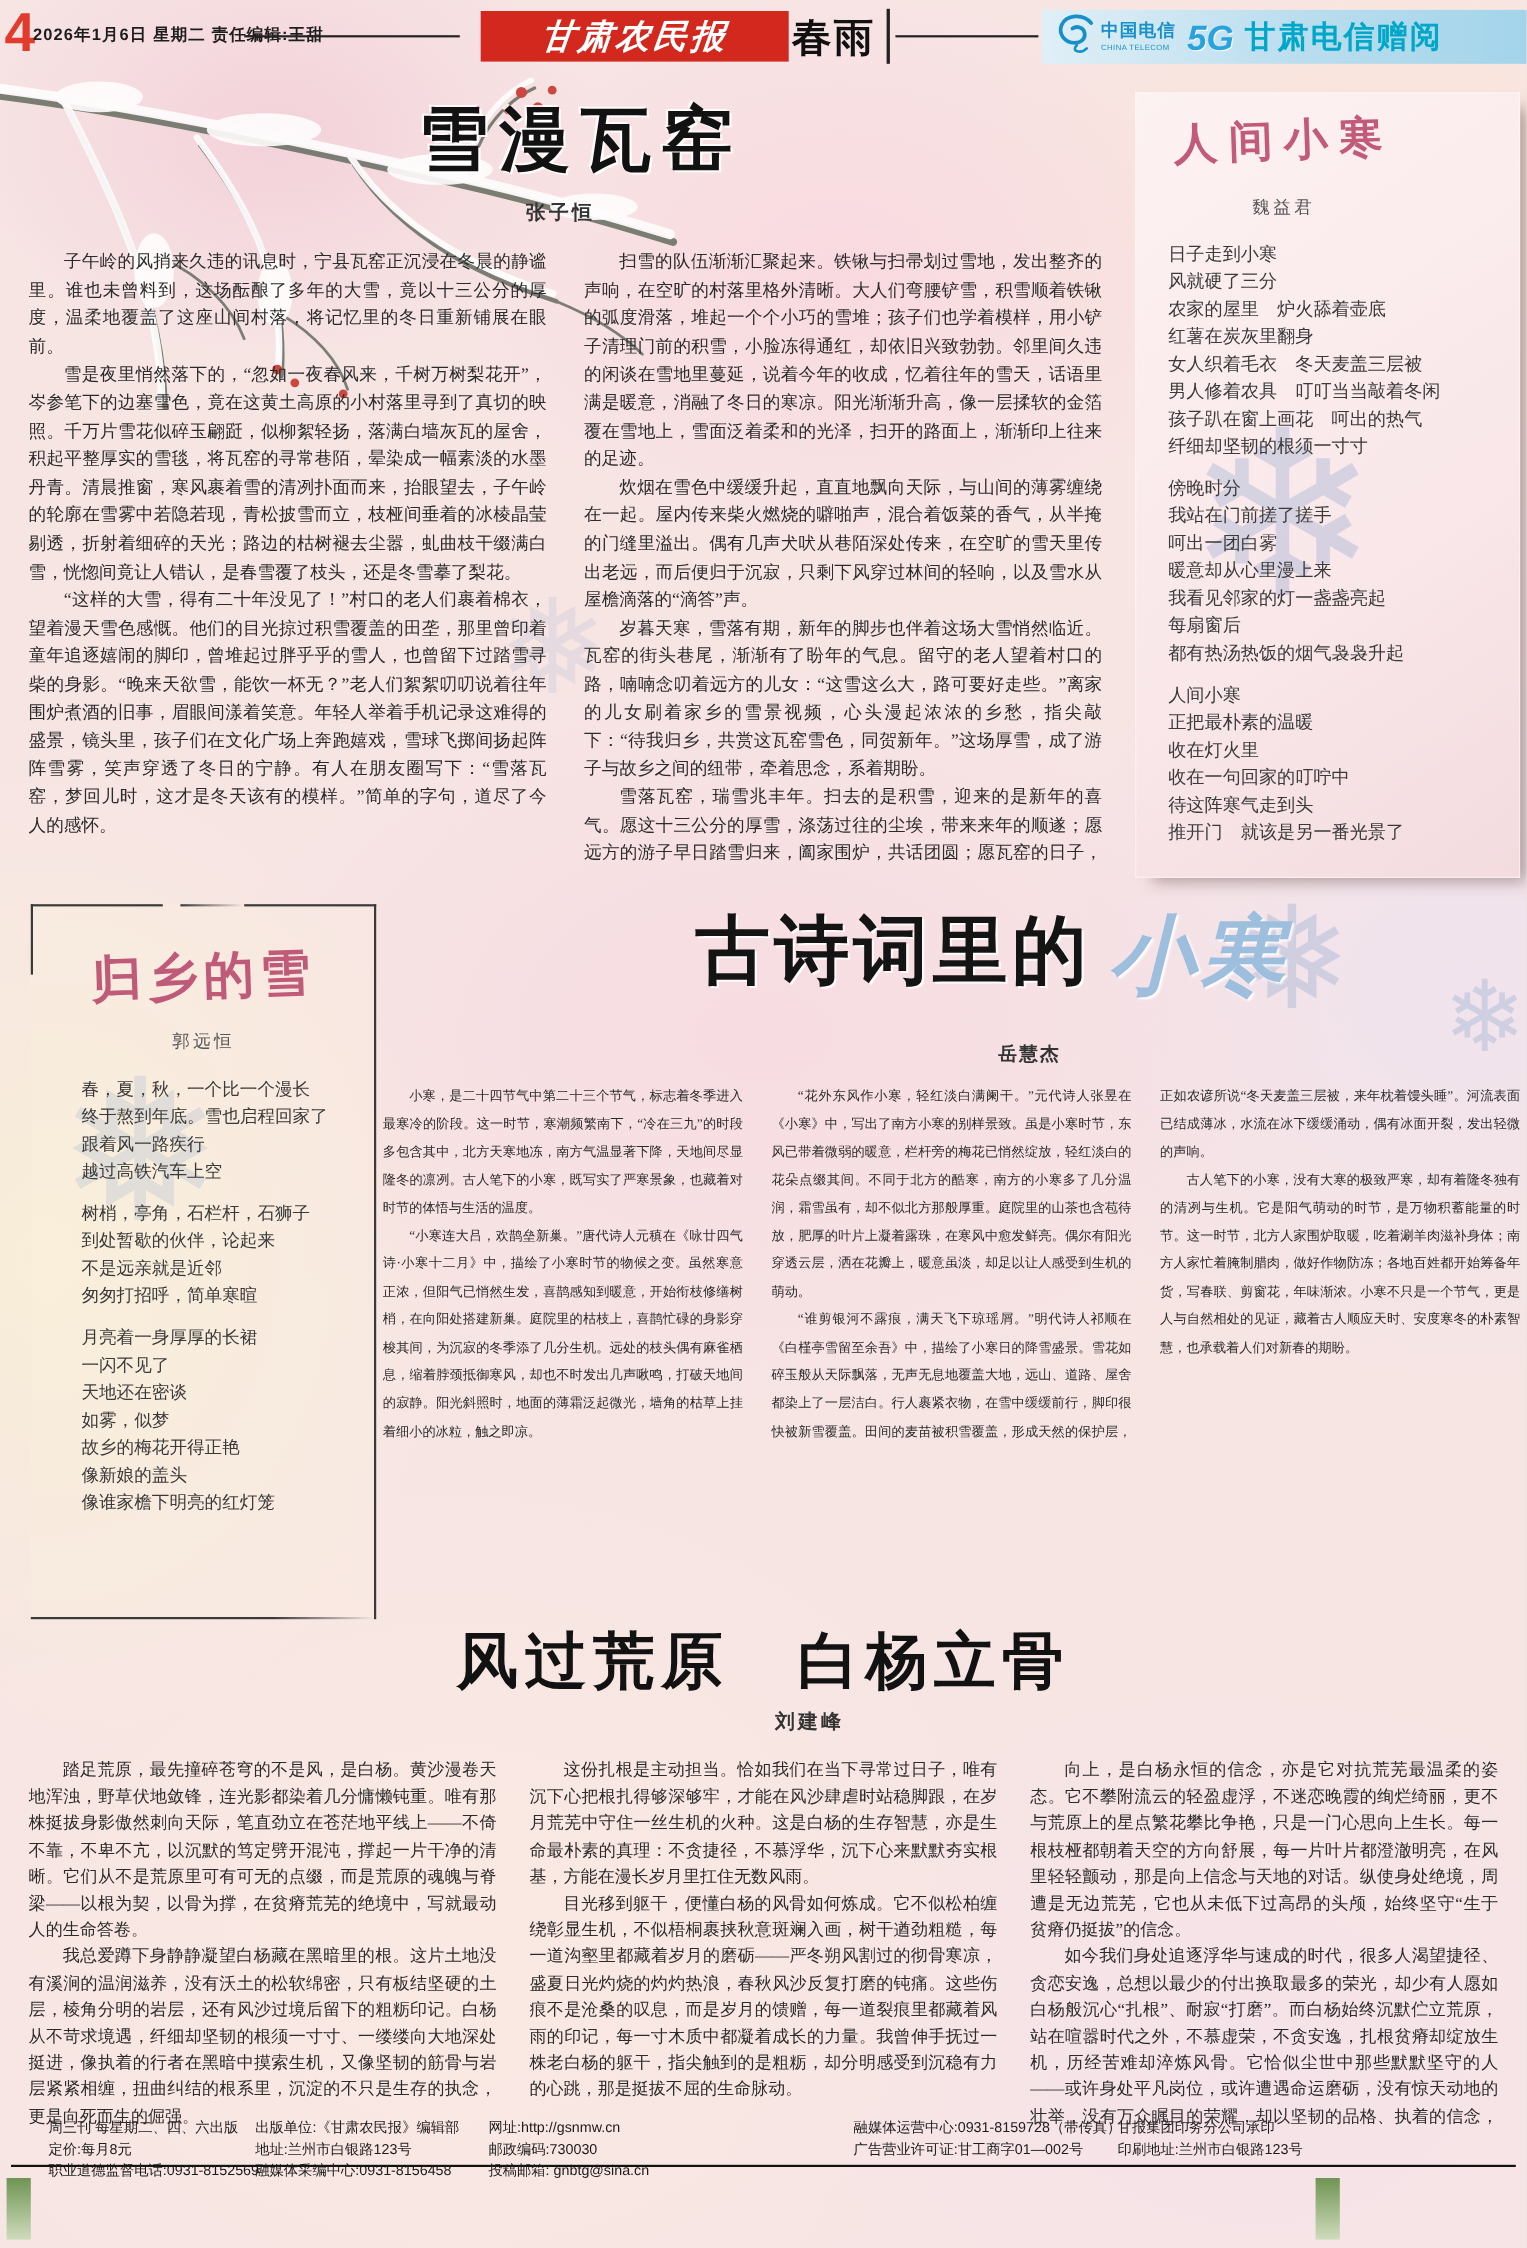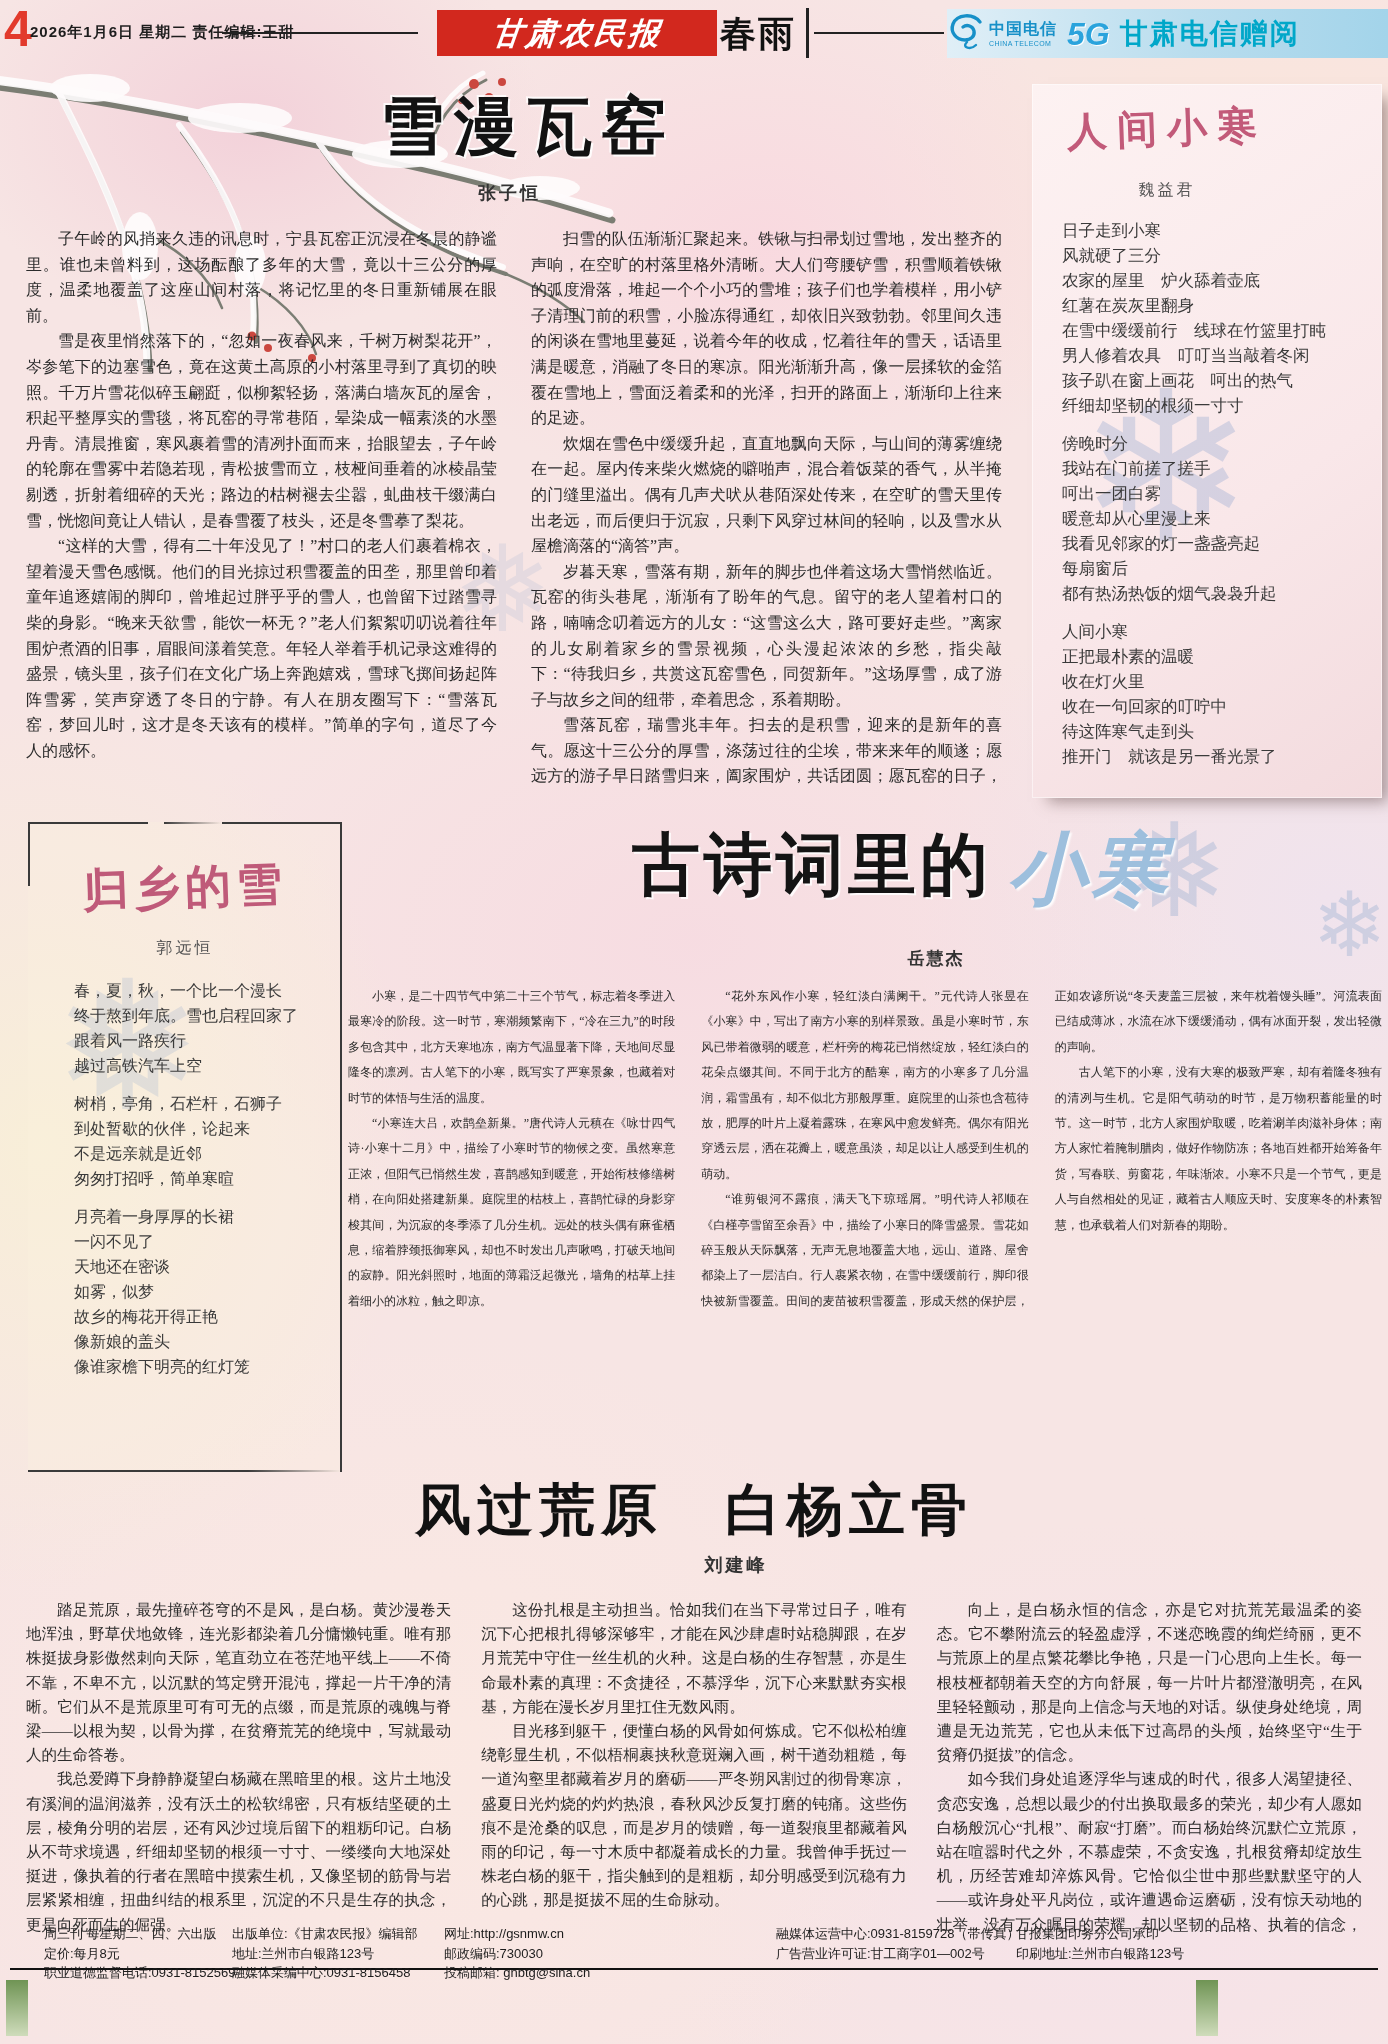--- a/index.html
+++ b/index.html
@@ -22,21 +22,21 @@
   .dateline{position:absolute;left:30px;top:24px;font:bold 15px/1 "Liberation Sans",sans-serif;color:#1d1d1d;letter-spacing:1px;}
   .hrule1{position:absolute;left:222px;top:32px;width:196px;height:2px;background:#222;}
   .masthead{position:absolute;left:437px;top:10px;width:280px;height:46px;background:#d2281e;
     display:flex;align-items:center;justify-content:center;}
   .masthead span{font:900 31px/1 "Liberation Serif",serif;color:#fff;letter-spacing:3px;font-style:italic;transform:skewX(-6deg);}
   .section-label{position:absolute;left:720px;top:12px;font:900 36px/1.2 "Liberation Sans",sans-serif;color:#111;letter-spacing:2px;}
   .vbar{position:absolute;left:806px;top:8px;width:3px;height:50px;background:#222;}
   .hrule2{position:absolute;left:814px;top:32px;width:130px;height:2px;background:#222;}
   .telecom{position:absolute;left:947px;top:9px;width:441px;height:49px;
     background:linear-gradient(90deg,#e0eff7 0%,#b9ddee 55%,#a3d4ea 100%);
-    display:flex;align-items:center;box-sizing:border-box;}
+    display:flex;align-items:center;box-sizing:border-box;padding-left:12px;}
   .ct-text{display:flex;flex-direction:column;margin-left:4px;color:#1790c8;}
   .ct-cn{font:900 16px/1 "Liberation Sans",sans-serif;letter-spacing:1px;}
   .ct-en{font:7px/1 "Liberation Sans",sans-serif;margin-top:3px;letter-spacing:.4px;}
   .fiveg{font:italic 900 32px/1 "Liberation Sans",sans-serif;color:#2aa3dc;margin-left:10px;text-shadow:1px 1px 0 #fff;}
   .ct-slogan{font:900 28px/1 "Liberation Sans",sans-serif;color:#00a7c9;letter-spacing:2px;margin-left:10px;}
   
   .painting{position:absolute;left:0;top:36px;opacity:.9;}
   
   .sf{position:absolute;z-index:0;font-family:"DejaVu Sans",sans-serif;line-height:1;pointer-events:none;}
   
@@ -186,21 +186,21 @@
 
   <div class="p1-box">
     <span class="p1-sf">❄</span>
     <div class="p1-title">人间小寒</div>
     <div class="p1-author">魏益君</div>
     <div class="p1-lines">
         <div class="pline">日子走到小寒</div>
         <div class="pline">风就硬了三分</div>
         <div class="pline">农家的屋里　炉火舔着壶底</div>
         <div class="pline">红薯在炭灰里翻身</div>
-        <div class="pline">在雪中缓缓前行　线球在竹篮里打盹</div>
+        <div class="pline">女人织着毛衣　冬天麦盖三层被</div>
         <div class="pline">男人修着农具　叮叮当当敲着冬闲</div>
         <div class="pline">孩子趴在窗上画花　呵出的热气</div>
         <div class="pline">纤细却坚韧的根须一寸寸</div>
         <div class="pline"></div>
         <div class="pline">傍晚时分</div>
         <div class="pline">我站在门前搓了搓手</div>
         <div class="pline">呵出一团白雾</div>
         <div class="pline">暖意却从心里漫上来</div>
         <div class="pline">我看见邻家的灯一盏盏亮起</div>
         <div class="pline">每扇窗后</div>

